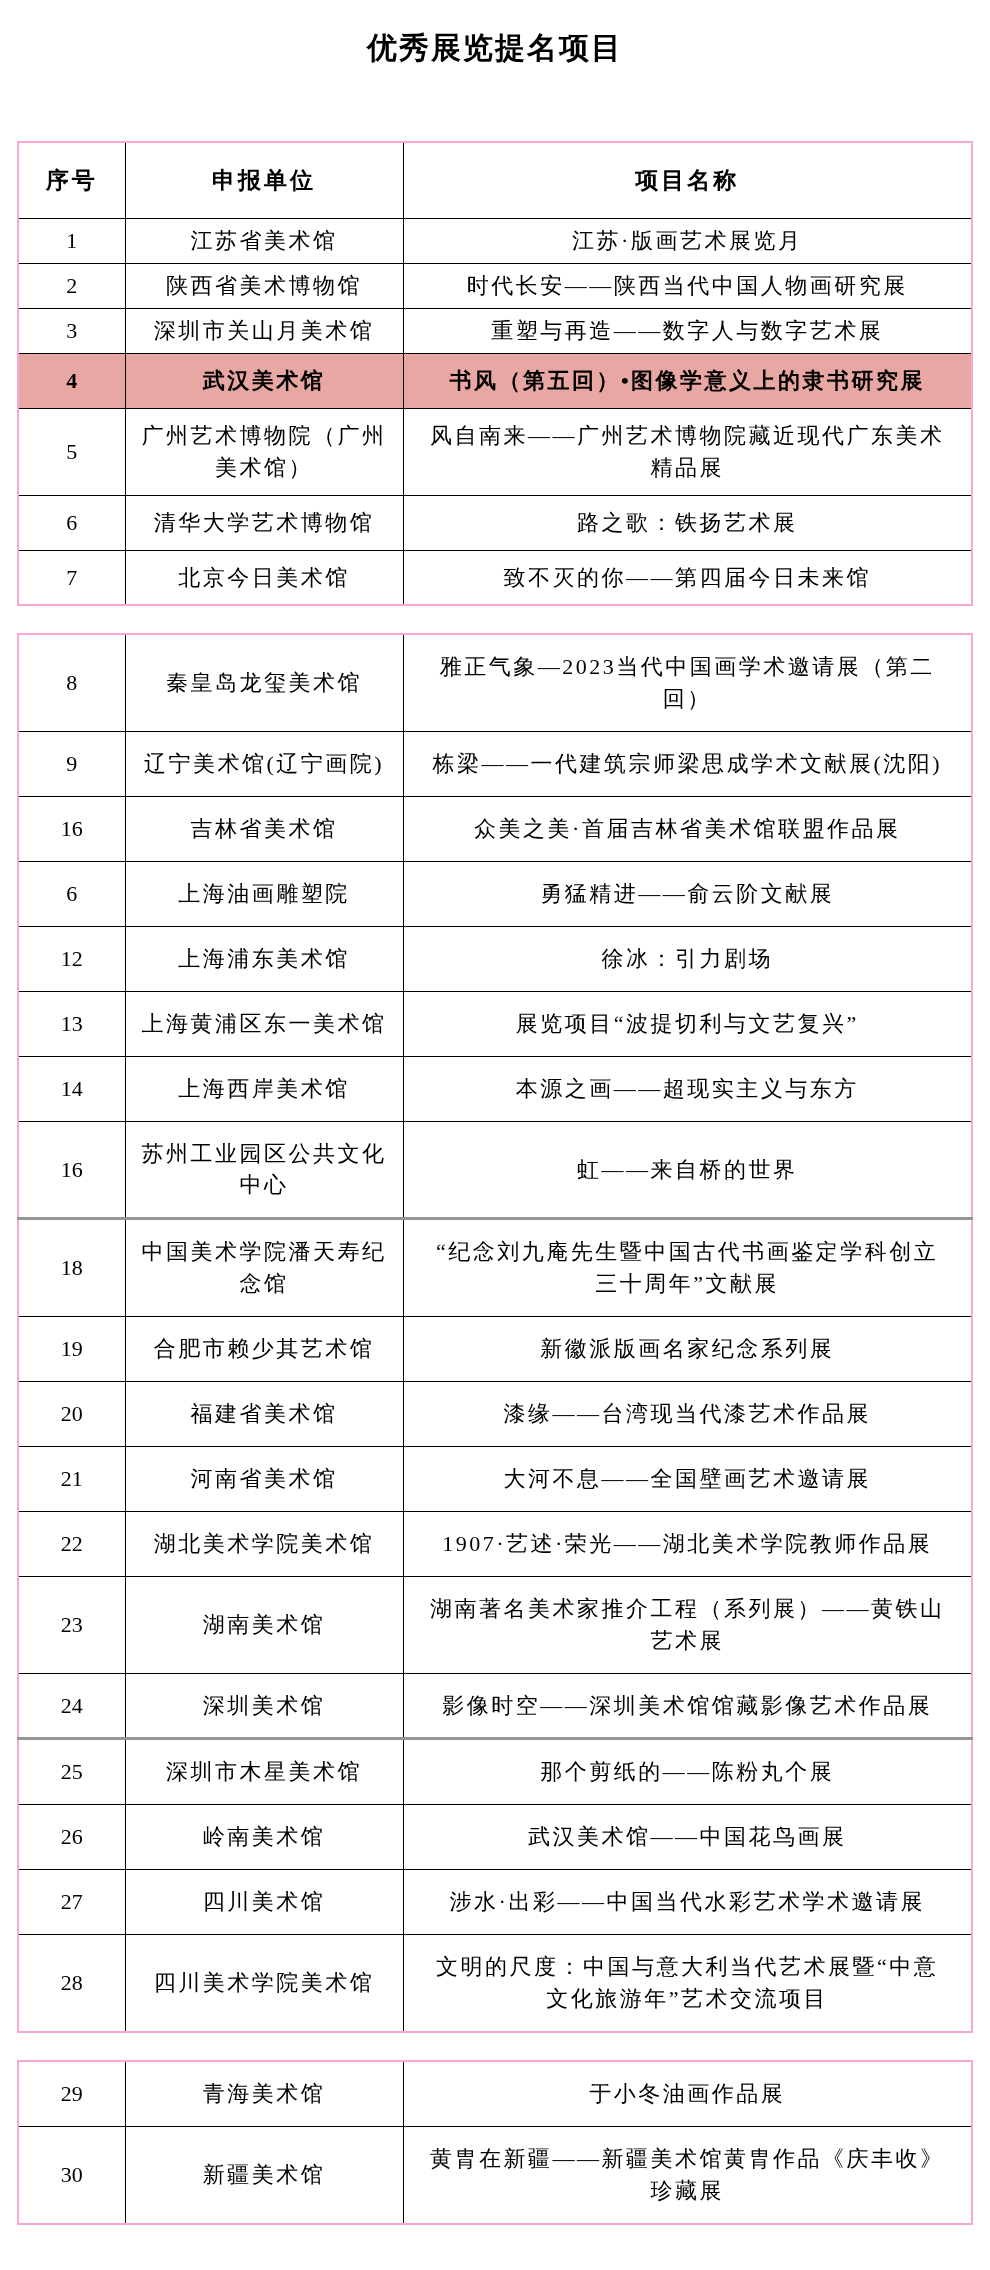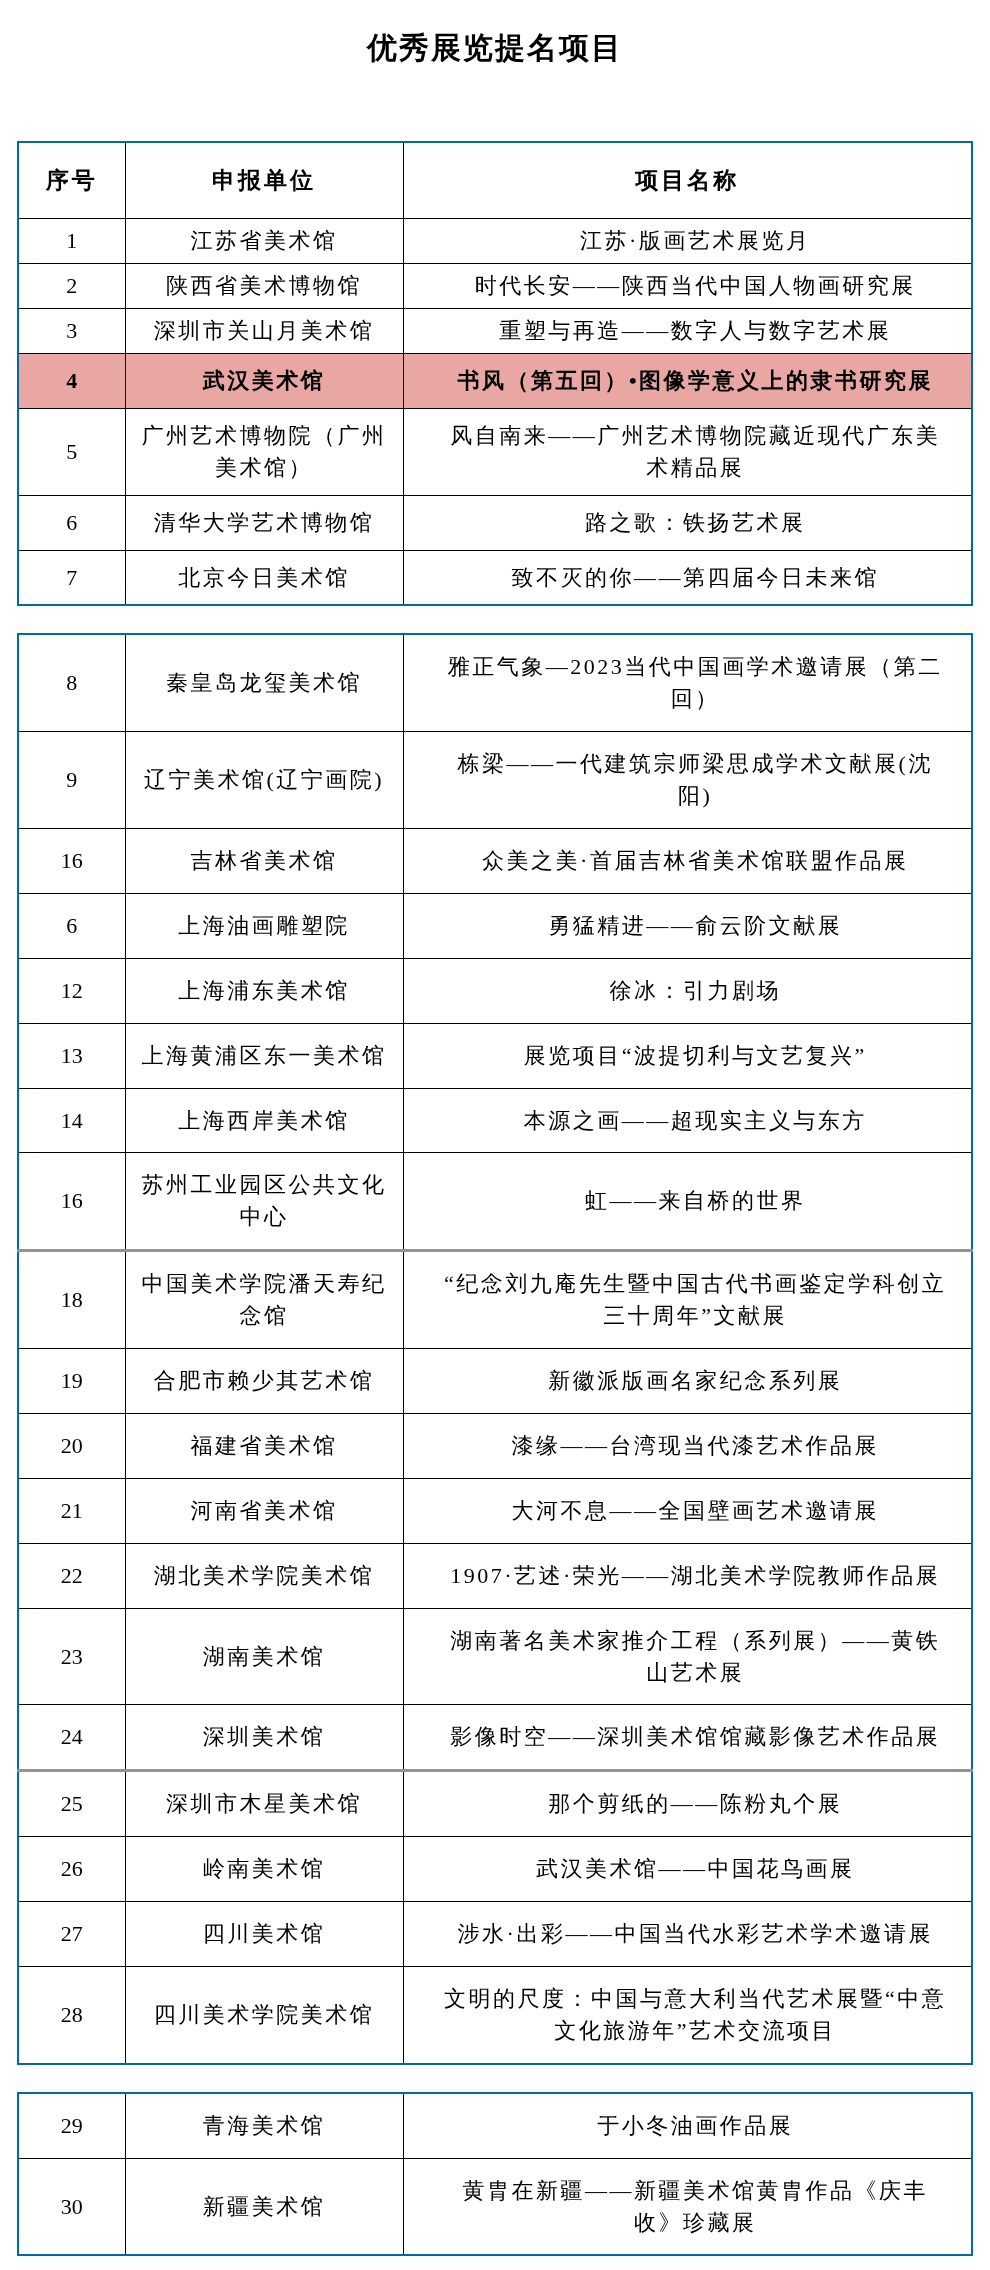--- a/index.html
+++ b/index.html
@@ -15,42 +15,42 @@
     font-weight:bold;
     text-align:center;
     letter-spacing:2px;
     margin:0 0 72px 0;
   }
   .tbl-wrap{width:956px;margin:0 auto 27px auto;}
   table{
     width:100%;
     border-collapse:collapse;
     table-layout:fixed;
-    border:2px solid #0369a1;
+    border:2px solid #f9a8d4;
   }
   col.c-no{width:107px;}
   col.c-org{width:278px;}
   th,td{
     border:1px solid #000;
     text-align:center;
     vertical-align:middle;
     font-size:22px;
     line-height:1.45;
     letter-spacing:2.5px;
     word-break:break-all;
     padding:16px 14px;
   }
   th{
     font-size:23px;
     font-weight:bold;
     padding:21px 6px;
     letter-spacing:3px;
   }
   td.col-no{letter-spacing:0;padding-left:2px;padding-right:2px;}
-  td.col-project{padding-left:40px;padding-right:24px;}
+  td.col-project{padding-left:24px;padding-right:24px;}
   
   #table-0 tbody tr:nth-child(-n+3) td{padding-top:6px;padding-bottom:6px;}
   #table-0 tbody tr:nth-child(n+4) td{padding-top:11px;padding-bottom:11px;}
   tr.highlight{background:var(--hl,#e8a7a2);}
   tr.highlight td{font-weight:bold;}
   tr.sep-top td{border-top:3px solid #949494;}
 </style>
 </head>
 <body>
 

